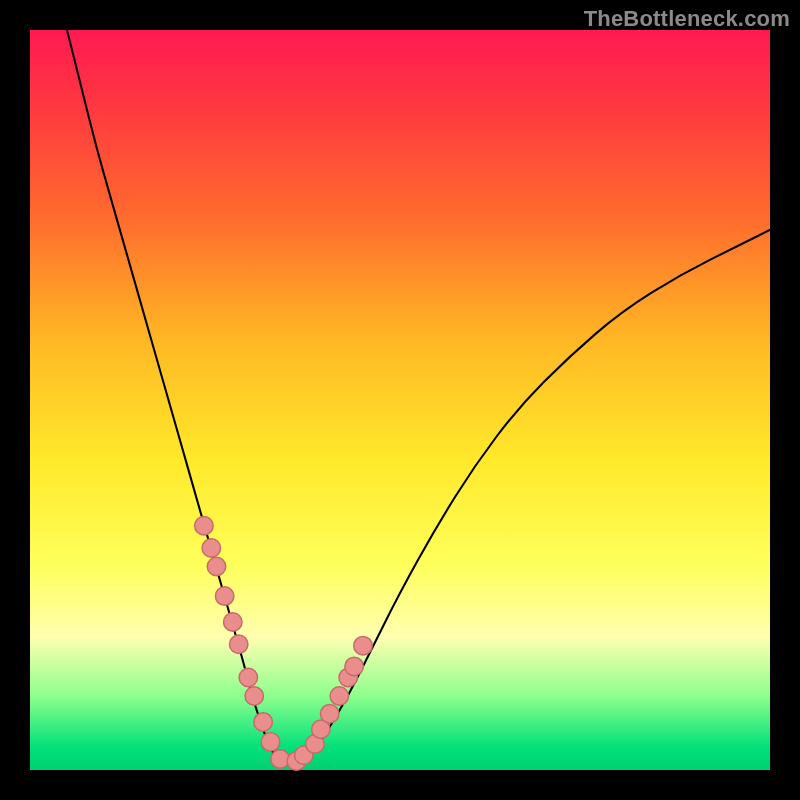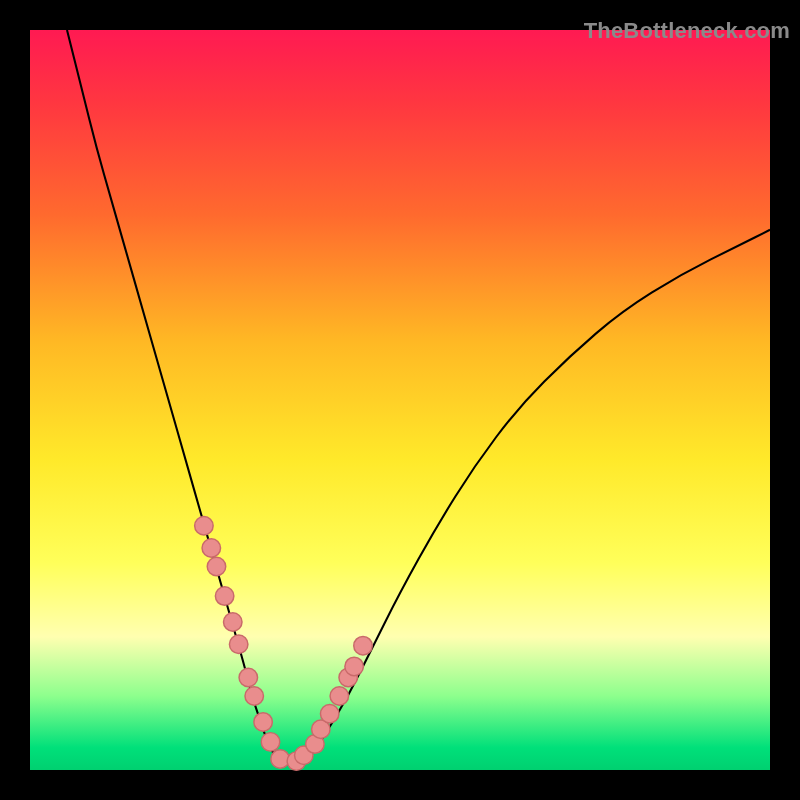--- a/index.html
+++ b/index.html
@@ -23,21 +23,21 @@
       #ffb824 42%,
       #ffe92a 58%,
       #ffff5a 72%,
       #ffffb0 82%,
       #8dff8d 90%,
       #00e07a 97%,
       #00d070 100%);
   }
   .watermark {
     position: absolute;
-    top: 18px;
+    top: 6px;
     right: 10px;
     font-family: Arial, Helvetica, sans-serif;
     font-size: 22px;
     font-weight: 600;
     color: #8a8a8a;
     letter-spacing: 0.2px;
   }
   svg.curve {
     position: absolute;
     left: 0;

